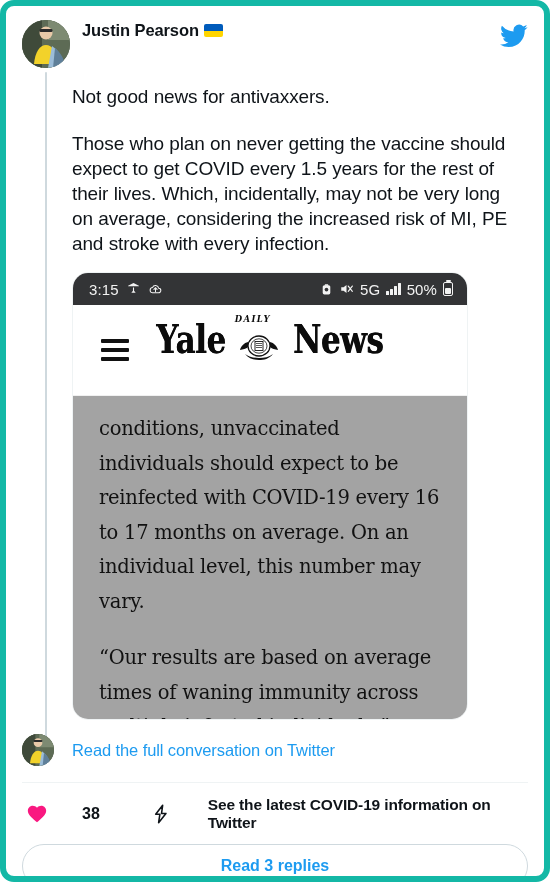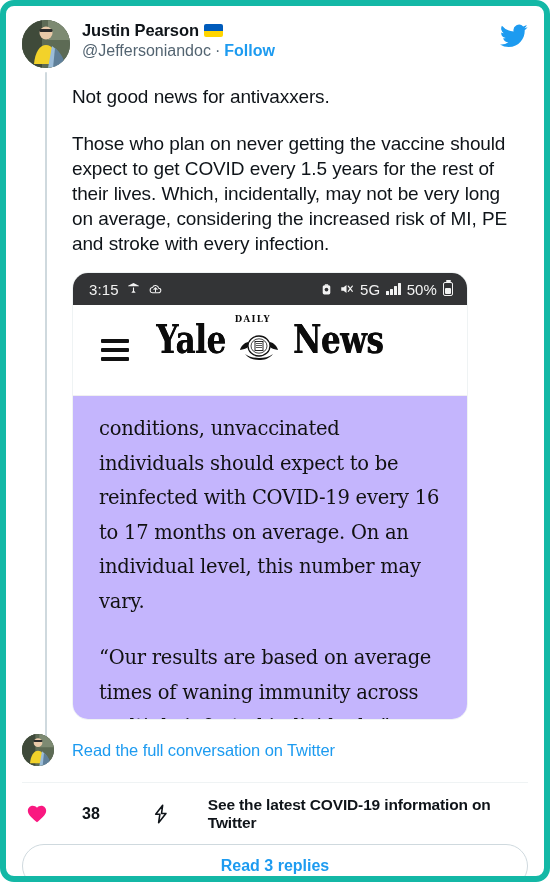--- a/index.html
+++ b/index.html
@@ -214,25 +214,26 @@
   }
   .crest .daily {
     position: absolute;
     top: -2px; left: 0; right: 12px;
     text-align: center;
     font-family: "DejaVu Serif", serif;
     font-size: 8.5px;
     font-weight: 700;
     letter-spacing: 1.4px;
     color: #0b0b0b;
+    font-style: italic;
   }
   .crest svg { position:absolute; bottom: 0; left: 4px; }
 
   .article-area {
-    background: #c4b5fd;
+    background: #a3a3a3;
     padding: 16px 22px 0 26px;
     height: 326px;
     overflow: hidden;
     border-top: 1px solid #f0f0f0;
   }
   .article-area p {
     font-family: "DejaVu Serif", serif;
     font-size: 19.5px;
     line-height: 34.5px;
     color: #111111;
@@ -356,23 +357,20 @@
         <rect x="17.5" y="9" width="13" height="3" rx="1.2" fill="#2b2b2b"></rect>
         <path d="M12 44c1-12 6-19 12-19s11 7 12 19z" fill="#f2d22a"></path>
         <path d="M30 26c6 4 11 11 13 22H26z" fill="#9bbcd8"></path>
         <path d="M33 28c5 4 9 10 11 20H31z" fill="#5f7f99"></path>
       </svg>
     </div>
 
     <div class="hdr-names">
       <div class="display-name">
         <span>Justin Pearson</span><span class="flag"></span>
-      </div>
-      <div class="handle-row">
-        <span>@Jeffersoniandoc</span><span class="dot">·</span><a class="follow-link">Follow</a>
       </div>
     </div>
 
     <div class="bird">
       <svg viewBox="0 0 24 24" xmlns="http://www.w3.org/2000/svg">
         <path fill="#1d9bf0" d="M23.64 4.57c-.87.39-1.8.65-2.78.76a4.86 4.86 0 0 0 2.13-2.68 9.7 9.7 0 0 1-3.08 1.18 4.84 4.84 0 0 0-8.25 4.41A13.74 13.74 0 0 1 1.67 3.15a4.84 4.84 0 0 0 1.5 6.46 4.8 4.8 0 0 1-2.19-.61v.06a4.84 4.84 0 0 0 3.88 4.75 4.9 4.9 0 0 1-2.19.08 4.85 4.85 0 0 0 4.52 3.36A9.72 9.72 0 0 1 0 19.29a13.7 13.7 0 0 0 7.42 2.18c8.9 0 13.77-7.37 13.77-13.77l-.02-.63a9.78 9.78 0 0 0 2.47-2.5z"></path>
       </svg>
     </div>
   </div>
 

